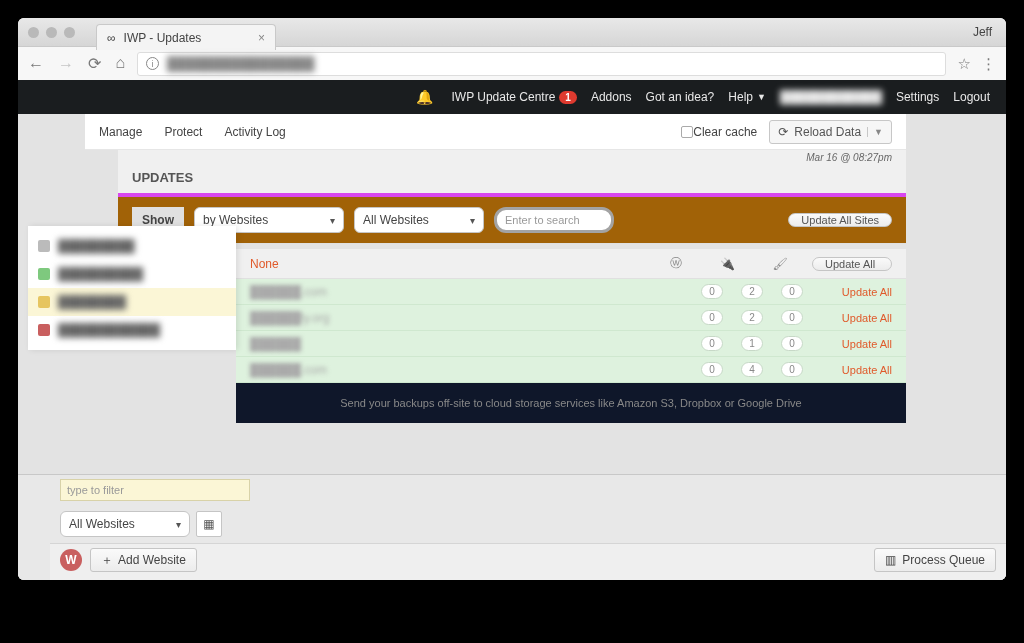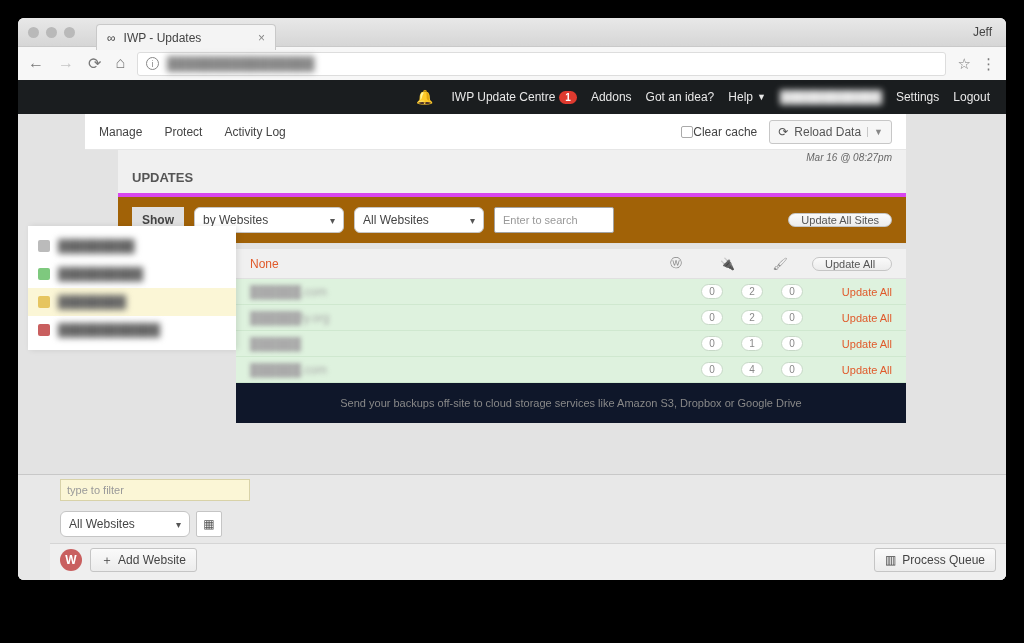--- a/index.html
+++ b/index.html
@@ -46,21 +46,21 @@
 
   
   .section { background:#f0f0f0; margin:0 100px 0 100px; padding:20px 14px 8px 14px; font-size:13px; font-weight:bold; color:#555; border-bottom:4px solid #d946ef; }
 
   
   .filters { background:#a16207; margin:0 100px 5px 100px; padding:10px 14px; display:flex; align-items:center; gap:10px; border-bottom:1px solid #e0e0e0; }
   .show-box { background:#e0e0e0; color:#444; font-weight:bold; font-size:12px; padding:6px 10px; }
   .dropdown { background:#fff; border:1px solid #c5c5c5; border-radius:6px; height:26px; display:flex; align-items:center; padding:0 8px; font-size:12px; color:#444; position:relative; }
   .dropdown::after { content:"▾"; margin-left:auto; padding-left:14px; color:#555; font-size:10px; }
   .dd-wide{ width:150px; } .dd-med{ width:130px; }
-  .searchbox { background:#fff; border:1px solid #a3a3a3; border-radius:2px; height:26px; width:120px; font-size:11px; color:#999; padding:0 8px; display:flex; align-items:center; }
+  .searchbox { background:#fff; border:3px solid #a3a3a3; border-radius:12px; height:26px; width:120px; font-size:11px; color:#999; padding:0 8px; display:flex; align-items:center; }
   .pill-btn { margin-left:auto; border:1px solid #c5c5c5; background:linear-gradient(#fafafa,#ececec); border-radius:12px; height:14px; padding:0 12px; font-size:11px; color:#555; display:flex; align-items:center; cursor:pointer; }
 
   
   .thead { background:#f0f0f0; margin:0 100px 0 218px; padding:6px 14px; display:flex; align-items:center; font-size:12px; border-bottom:1px solid #e0e0e0;gap:12px; }
   .col-name { flex:1; color:#e05a2b; }
   .col-ico { width:40px; text-align:center; color:#888; }
   .col-btn { width:80px; text-align:right; }
 
   
   .rows { margin:0 100px 0 218px; }

